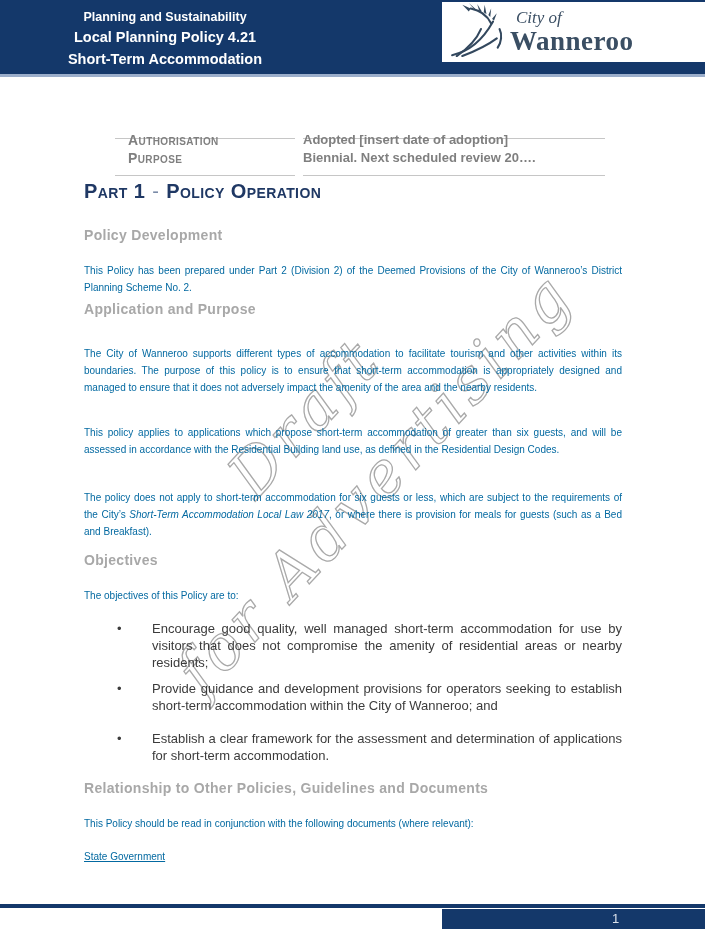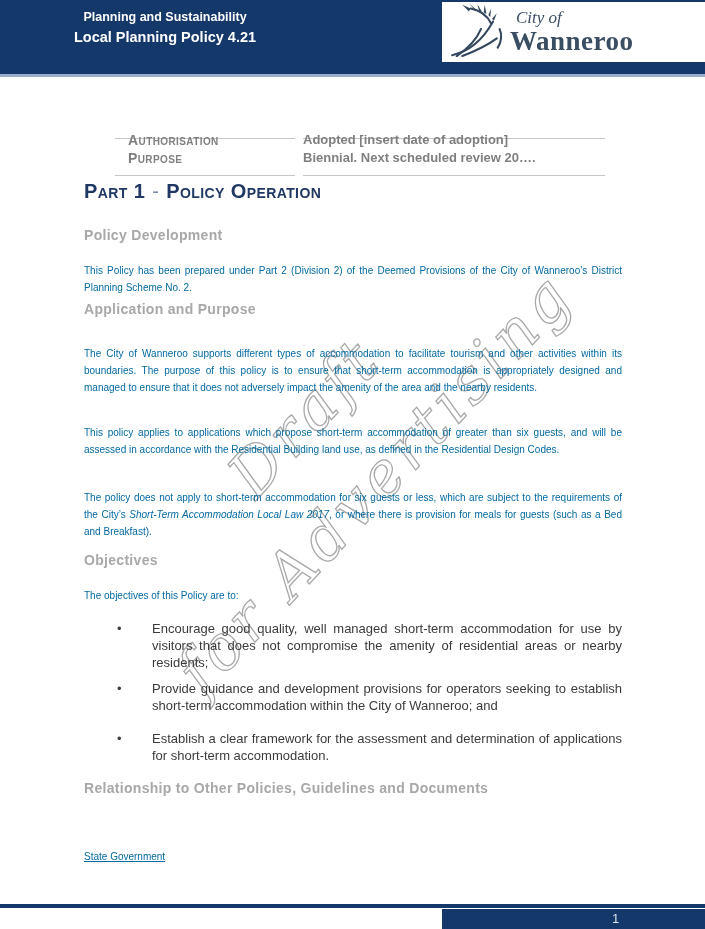--- a/index.html
+++ b/index.html
@@ -79,20 +79,21 @@
     <span>for Advertising</span>
   </div>
 
   <div class="content">
 
     <div class="top-bar"></div>
     <div class="top-accent"></div>
     <div class="header-text">
       <div class="header-line1">Planning and Sustainability</div>
       <div class="header-line2">Local Planning Policy 4.21</div>
+      <div class="header-line3">Short-Term Accommodation</div>
     </div>
     <div class="logo-box">
       <span class="logo-graphic">
         <svg viewBox="0 0 64 58" width="60" height="54">
           <g fill="none" stroke="#33485E" stroke-width="2.2" stroke-linecap="round">
             <path d="M2,56 C22,52 36,38 46,20"></path>
             <path d="M7,57 C20,48 28,40 33,28"></path>
             <path d="M13,57 C26,52 38,47 50,38"></path>
             <path d="M44,22 C40,14 32,8 22,6"></path>
             <path d="M53,28 C56,34 55,42 51,48"></path>
@@ -148,20 +149,21 @@
     <div class="bullet" style="top:680px;">
       <span class="bullet-dot">•</span>
       <span class="bullet-text">Provide guidance and development provisions for operators seeking to establish short-term accommodation within the City of Wanneroo; and</span>
     </div>
     <div class="bullet" style="top:730px;">
       <span class="bullet-dot">•</span>
       <span class="bullet-text">Establish a clear framework for the assessment and determination of applications for short-term accommodation.</span>
     </div>
 
     <div class="sec-h" style="top:780px;">Relationship to Other Policies, Guidelines and Documents</div>
+    <div class="para" style="top:815px; text-align:left;">This Policy should be read in conjunction with the following documents (where relevant):</div>
     <div class="para underlined" style="top:848px; text-align:left;">State Government</div>
 
     <div class="footer-rule"></div>
     <div class="footer-block">
       <span class="page-number">1</span>
     </div>
 
   </div>
 </div>
 

